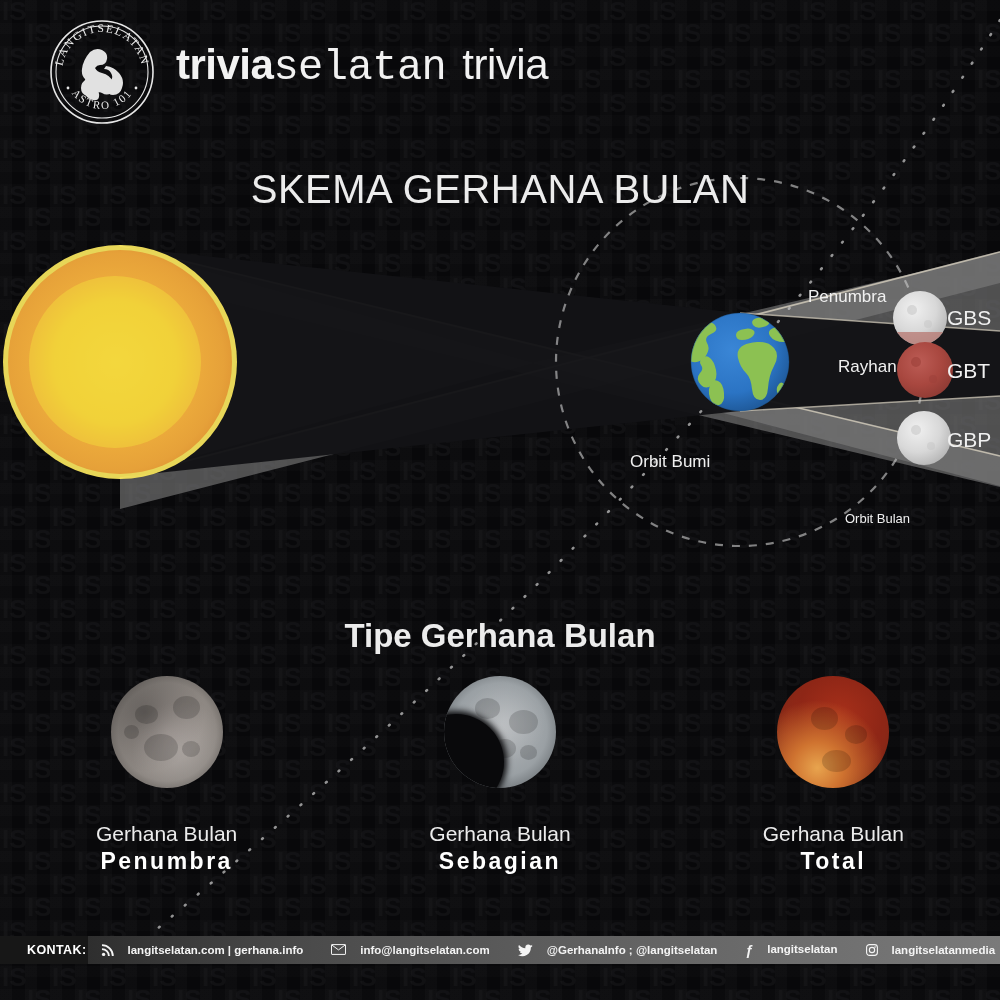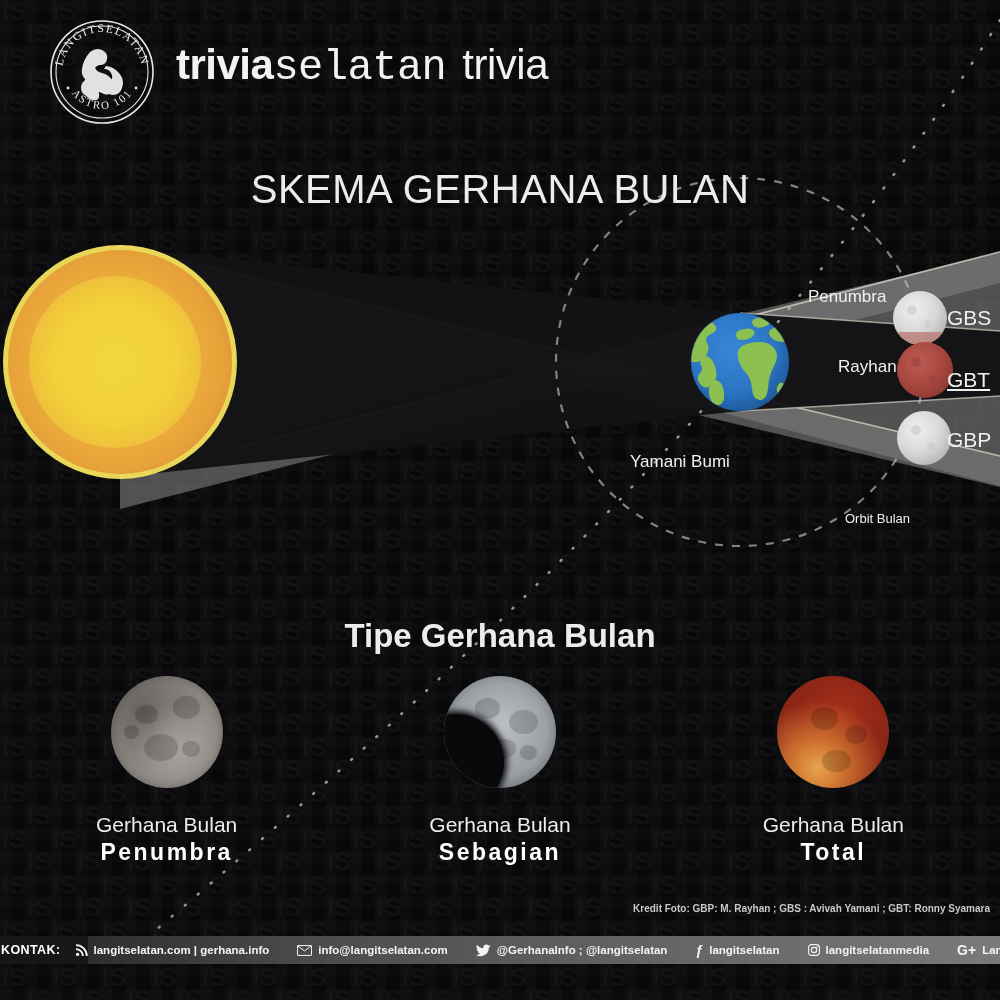--- a/index.html
+++ b/index.html
@@ -91,21 +91,21 @@
   
   .diag-label {
     position: absolute;
     z-index: 7;
     color: #f0f0f0;
     white-space: nowrap;
   }
   #lbl-penumbra { left: 808px; top: 287px; font-size: 17px; }
   #lbl-umbra    { left: 838px; top: 357px; font-size: 17px; }
   #lbl-gbs      { left: 947px; top: 300px; font-size: 21px; margin-top: 6px; }
-  #lbl-gbt      { left: 947px; top: 368px; font-size: 21px; text-decoration: underline; }
+  #lbl-gbt      { left: 947px; top: 359px; font-size: 21px; }
   #lbl-gbp      { left: 947px; top: 428px; font-size: 21px; text-align: right; }
   #lbl-orbitbumi  { left: 630px; top: 452px; font-size: 17px; }
   #lbl-orbitbulan { left: 845px; top: 511px; font-size: 13px; }
 
   
   #types {
     position: absolute;
     left: 0; top: 676px;
     width: 1000px;
     height: 200px;
@@ -119,21 +119,21 @@
     align-items: center;
     position: relative;
   }
   .type-moon {
     width: 112px; height: 112px;
     border-radius: 50%;
     position: relative;
     overflow: hidden;
   }
   .type-caption {
-    margin-top: 25px;
+    margin-top: 34px;
     text-align: center;
     line-height: 1.15;
   }
   .cap-top {
     display: block;
     font-size: 21px;
     font-weight: 400;
     color: #ececec;
   }
   .cap-bottom {
@@ -203,30 +203,30 @@
     background: linear-gradient(90deg,
       #171717 0px, #171717 88px,
       #2e2e2e 88px, #4a4a4a 300px,
       #5b5b5b 520px, #6b6b6b 760px, #7a7a7a 1000px);
     font-size: 11.5px;
     font-weight: bold;
     color: #f4f4f4;
   }
   #footer .kontak {
     width: 88px;
-    padding-left: 1px;
+    padding-left: 27px;
     box-sizing: border-box;
     font-size: 12.5px;
     letter-spacing: 0.4px;
     color: #ffffff;
   }
   .fitem {
     display: flex;
-    align-items: center;
-    gap: 6px;
+    align-items: flex-start;
+    gap: 14px;
     padding: 0 14px;
     white-space: nowrap;
   }
   .fitem svg { display: block; flex: none; }
   .fglyph {
     font-size: 14px;
     font-weight: bold;
     line-height: 1;
   }
 </style>
@@ -379,21 +379,21 @@
   </div>
 
   <div id="title-skema" class="section-title">SKEMA GERHANA BULAN</div>
   <div id="title-tipe" class="section-title">Tipe Gerhana Bulan</div>
 
   <div id="lbl-penumbra" class="diag-label">Penumbra</div>
   <div id="lbl-umbra" class="diag-label">Rayhan</div>
   <div id="lbl-gbs" class="diag-label">GBS</div>
   <div id="lbl-gbt" class="diag-label">GBT</div>
   <div id="lbl-gbp" class="diag-label">GBP</div>
-  <div id="lbl-orbitbumi" class="diag-label">Yamani Bumi</div>
+  <div id="lbl-orbitbumi" class="diag-label">Orbit Bumi</div>
   <div id="lbl-orbitbulan" class="diag-label">Orbit Bulan</div>
 
   <div id="types">
 
     <div class="type-col">
       <div class="type-moon moon-penumbra">
         <span class="moon-crater" style="left:22%;top:26%;width:20%;height:17%"></span>
         <span class="moon-crater" style="left:56%;top:18%;width:24%;height:20%"></span>
         <span class="moon-crater" style="left:30%;top:52%;width:30%;height:24%"></span>
         <span class="moon-crater" style="left:64%;top:58%;width:16%;height:14%"></span>
@@ -425,21 +425,20 @@
         <span class="moon-crater" style="left:40%;top:66%;width:26%;height:20%"></span>
       </div>
       <div class="type-caption">
         <span class="cap-top">Gerhana Bulan</span>
         <span class="cap-bottom">Total</span>
       </div>
     </div>
 
   </div>
 
-  <div id="credit">Kredit Foto:  GBP: M. Rayhan ; GBS : Avivah Yamani ; GBT: Ronny Syamara</div>
 
   <div id="footer">
     <div class="kontak">KONTAK:</div>
 
     <div class="fitem">
       <svg width="13" height="13" viewBox="0 0 16 16">
         <circle cx="3.2" cy="12.8" r="2.1" fill="#f4f4f4"></circle>
         <path d="M1.2 7.4 a7.4 7.4 0 0 1 7.4 7.4 h2.3 A9.7 9.7 0 0 0 1.2 5.1z" fill="#f4f4f4"></path>
         <path d="M1.2 2.6 a12.2 12.2 0 0 1 12.2 12.2 h2.3 A14.5 14.5 0 0 0 1.2 0.3z" fill="#f4f4f4"></path>
       </svg>

